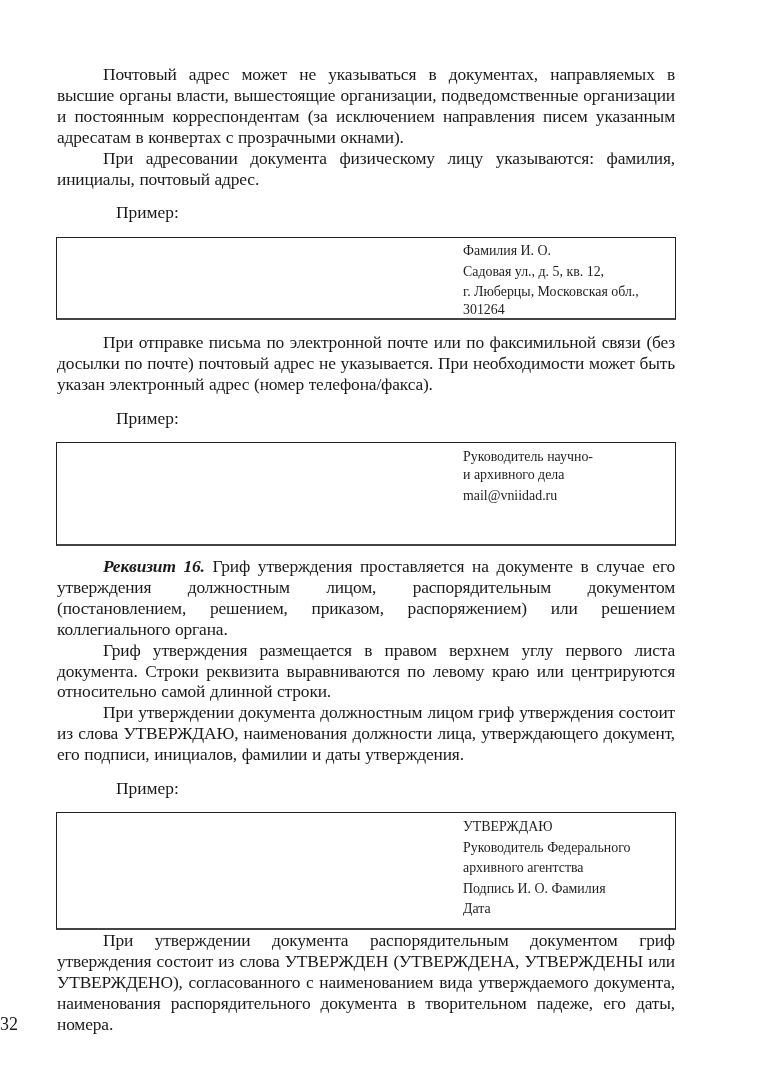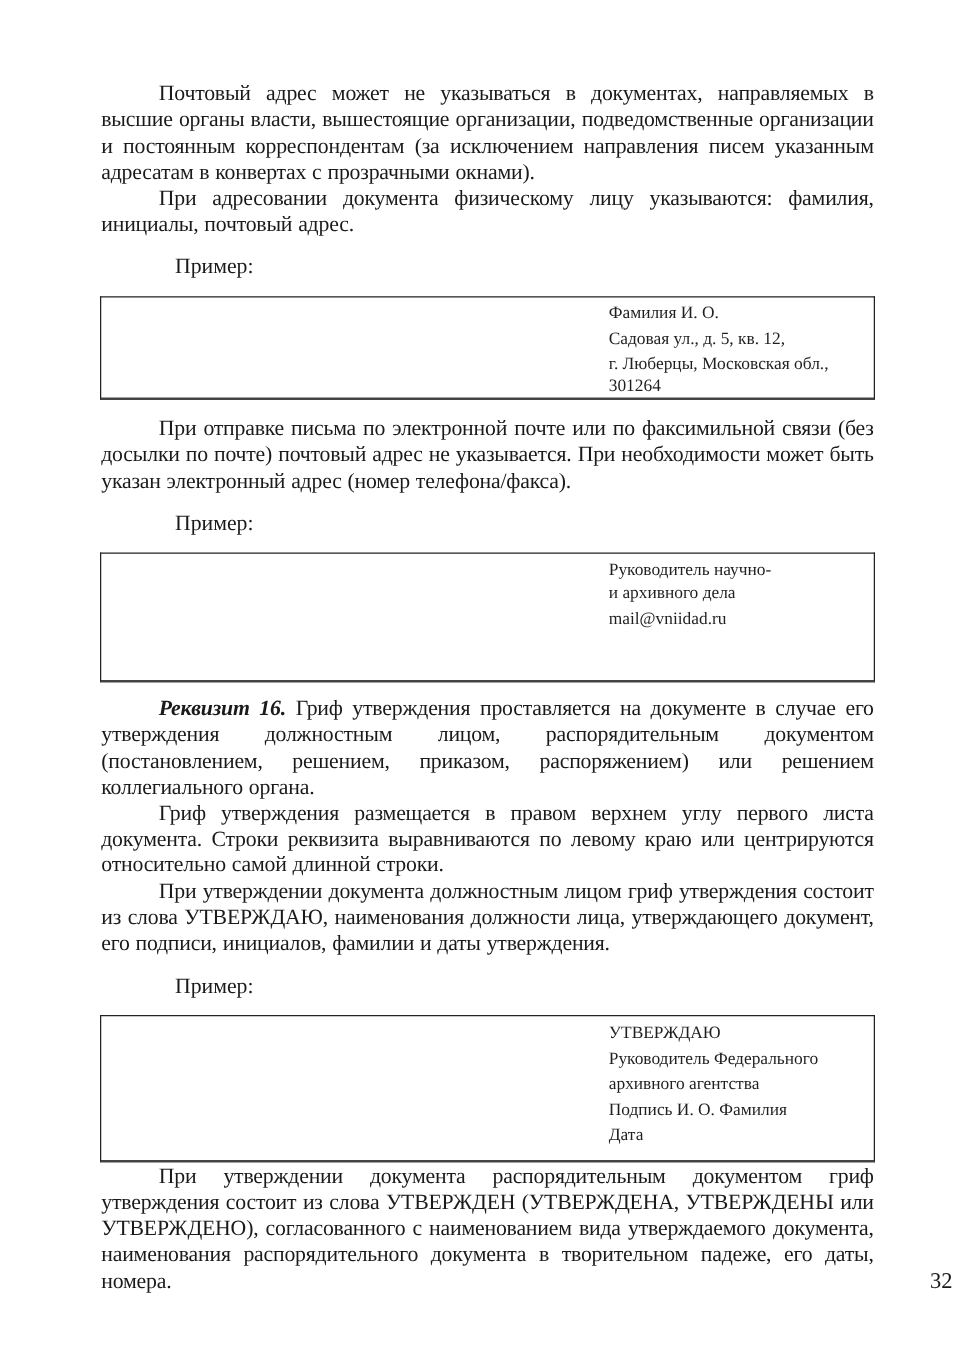--- a/index.html
+++ b/index.html
@@ -10,21 +10,21 @@
     body {
       width: 764px;
       height: 1080px;
       position: relative;
       overflow: hidden;
       font-family: "Liberation Serif", "DejaVu Serif", serif;
       color: #1a1a1a;
     }
     .page {
       position: absolute;
-      left: 81px;
+      left: 57px;
       top: 64px;
       width: 618px;
     }
     .para {
       font-size: 17.4px;
       line-height: 20.9px;
       text-align: justify;
       text-indent: 46px;
       margin: 0;
       letter-spacing: -0.15px;
@@ -59,21 +59,21 @@
     }
     .bold-italic {
       font-weight: bold;
       font-style: italic;
     }
     .page-number {
       position: absolute;
       left: 0;
       width: 762px;
       top: 1014px;
-      text-align: right;
+      text-align: left;
       font-size: 18px;
       font-family: "Liberation Serif", "DejaVu Serif", serif;
       color: #1a1a1a;
     }
   </style>
 </head>
 <body>
 
 <div class="page">
 

